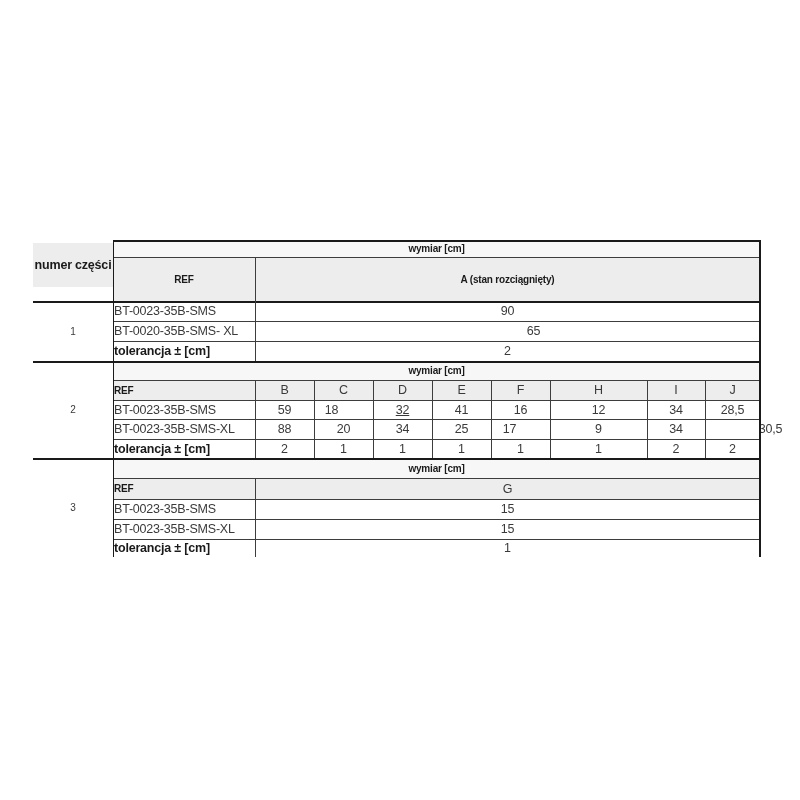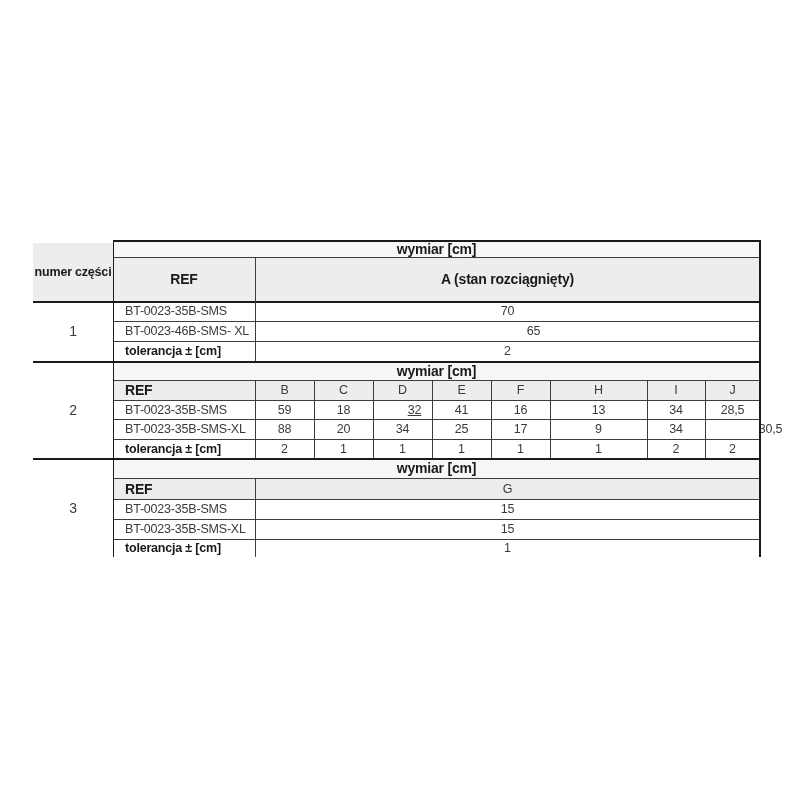--- a/index.html
+++ b/index.html
@@ -1,77 +1,77 @@
 <!DOCTYPE html>
 <html style="--header-fill: #ededed; --band-fill: #f7f7f7; --line-dark: #1a1a1a; --line-light: #3d3d3d;"><head>
 <meta charset="utf-8">
 <style>
   html,body{margin:0;padding:0;background:#ffffff;}
   .page{position:relative;width:800px;height:800px;background:#fff;overflow:hidden;
         font-family:"Liberation Sans",sans-serif;color:#262626;}
-  .cell{position:absolute;display:flex;align-items:center;font-size:14px;
+  .cell{position:absolute;display:flex;align-items:center;font-size:10px;
         letter-spacing:-0.2px;white-space:nowrap;color:#3a3a3a;}
   .c{justify-content:center;text-align:center;}
-  .l{justify-content:flex-start;padding-left:12px;box-sizing:border-box;}
+  .l{justify-content:flex-start;padding-left:1px;box-sizing:border-box;}
   .b{font-weight:700;color:#1a1a1a;}
   .sm{font-size:12.5px;}
   .hdrfill{background:var(--header-fill,#ededed);}
   .bandfill{background:var(--band-fill,#f7f7f7);}
   .ln{position:absolute;}
   .ln.dk{background:var(--line-dark,#1a1a1a);}
   .ln.lt{background:var(--line-light,#3d3d3d);}
 </style>
 </head>
 <body>
 
 <div class="page">
 
-  <div class="cell c b hdrfill" style="left:33px;top:243px;width:80px;height:58px;font-size:12.5px;">numer części</div>
+  <div class="cell c b hdrfill" style="left:33px;top:243px;width:80px;height:44px;font-size:12.5px;">numer części</div>
   <div class="cell c" style="left:33px;top:301px;width:80px;height:60px;">1</div>
   <div class="cell c" style="left:33px;top:361px;width:80px;height:97px;">2</div>
   <div class="cell c" style="left:33px;top:458px;width:80px;height:99px;">3</div>
 
   <div class="cell c b bandfill" style="left:113px;top:240px;width:647px;height:17px;">wymiar [cm]</div>
   <div class="cell c b hdrfill" style="left:113px;top:257px;width:142px;height:44px;">REF</div>
   <div class="cell c b hdrfill" style="left:255px;top:257px;width:505px;height:44px;">A (stan rozciągnięty)</div>
 
   <div class="cell l sm" style="left:113px;top:301px;width:142px;height:20px;">BT-0023-35B-SMS</div>
-  <div class="cell c sm" style="left:255px;top:301px;width:505px;height:20px;">70</div>
-  <div class="cell l sm" style="left:113px;top:321px;width:142px;height:20px;">BT-0023-46B-SMS- XL</div>
+  <div class="cell c sm" style="left:255px;top:301px;width:505px;height:20px;">90</div>
+  <div class="cell l sm" style="left:113px;top:321px;width:142px;height:20px;">BT-0020-35B-SMS- XL</div>
   <div class="cell c sm" style="left:255px;top:321px;width:505px;height:20px;margin-left:26px;">65</div>
   <div class="cell l sm b" style="left:113px;top:341px;width:142px;height:20px;">tolerancja ± [cm]</div>
   <div class="cell c sm" style="left:255px;top:341px;width:505px;height:20px;">2</div>
 
   <div class="cell c b bandfill" style="left:113px;top:361px;width:647px;height:19px;">wymiar [cm]</div>
   <div class="cell l b hdrfill" style="left:113px;top:380px;width:142px;height:20px;">REF</div>
   <div class="cell c sm hdrfill" style="left:255px;top:380px;width:59px;height:20px;">B</div>
   <div class="cell c sm hdrfill" style="left:314px;top:380px;width:59px;height:20px;">C</div>
   <div class="cell c sm hdrfill" style="left:373px;top:380px;width:59px;height:20px;">D</div>
   <div class="cell c sm hdrfill" style="left:432px;top:380px;width:59px;height:20px;">E</div>
   <div class="cell c sm hdrfill" style="left:491px;top:380px;width:59px;height:20px;">F</div>
   <div class="cell c sm hdrfill" style="left:550px;top:380px;width:97px;height:20px;">H</div>
   <div class="cell c sm hdrfill" style="left:647px;top:380px;width:58px;height:20px;">I</div>
   <div class="cell c sm hdrfill" style="left:705px;top:380px;width:55px;height:20px;">J</div>
 
   <div class="cell l sm" style="left:113px;top:400px;width:142px;height:19px;">BT-0023-35B-SMS</div>
   <div class="cell c sm" style="left:255px;top:400px;width:59px;height:19px;">59</div>
-  <div class="cell c sm" style="left:314px;top:400px;width:59px;height:19px;">18</div>
-  <div class="cell c sm" style="left:385px;top:400px;width:59px;height:19px;text-decoration:underline;">32</div>
+  <div class="cell c sm" style="left:302px;top:400px;width:59px;height:19px;">18</div>
+  <div class="cell c sm" style="left:373px;top:400px;width:59px;height:19px;text-decoration:underline;">32</div>
   <div class="cell c sm" style="left:432px;top:400px;width:59px;height:19px;">41</div>
   <div class="cell c sm" style="left:491px;top:400px;width:59px;height:19px;">16</div>
-  <div class="cell c sm" style="left:550px;top:400px;width:97px;height:19px;">13</div>
+  <div class="cell c sm" style="left:550px;top:400px;width:97px;height:19px;">12</div>
   <div class="cell c sm" style="left:647px;top:400px;width:58px;height:19px;">34</div>
   <div class="cell c sm" style="left:705px;top:400px;width:55px;height:19px;">28,5</div>
 
   <div class="cell l sm" style="left:113px;top:419px;width:142px;height:20px;">BT-0023-35B-SMS-XL</div>
   <div class="cell c sm" style="left:255px;top:419px;width:59px;height:20px;">88</div>
   <div class="cell c sm" style="left:314px;top:419px;width:59px;height:20px;text-align:right;">20</div>
   <div class="cell c sm" style="left:373px;top:419px;width:59px;height:20px;">34</div>
   <div class="cell c sm" style="left:432px;top:419px;width:59px;height:20px;">25</div>
-  <div class="cell c sm" style="left:491px;top:419px;width:59px;height:20px;">17</div>
+  <div class="cell c sm" style="left:480px;top:419px;width:59px;height:20px;">17</div>
   <div class="cell c sm" style="left:550px;top:419px;width:97px;height:20px;">9</div>
   <div class="cell c sm" style="left:647px;top:419px;width:58px;height:20px;">34</div>
   <div class="cell c sm" style="left:705px;top:419px;width:55px;height:20px;margin-left:38px;">30,5</div>
 
   <div class="cell l sm b" style="left:113px;top:439px;width:142px;height:19px;">tolerancja ± [cm]</div>
   <div class="cell c sm" style="left:255px;top:439px;width:59px;height:19px;">2</div>
   <div class="cell c sm" style="left:314px;top:439px;width:59px;height:19px;">1</div>
   <div class="cell c sm" style="left:373px;top:439px;width:59px;height:19px;">1</div>
   <div class="cell c sm" style="left:432px;top:439px;width:59px;height:19px;">1</div>
   <div class="cell c sm" style="left:491px;top:439px;width:59px;height:19px;">1</div>

